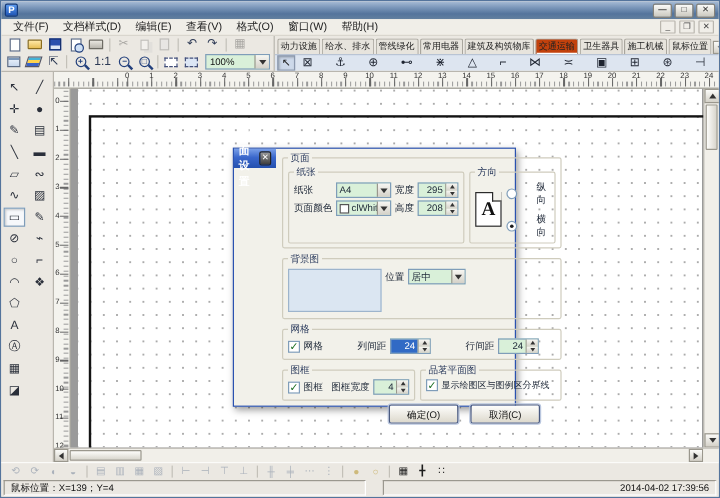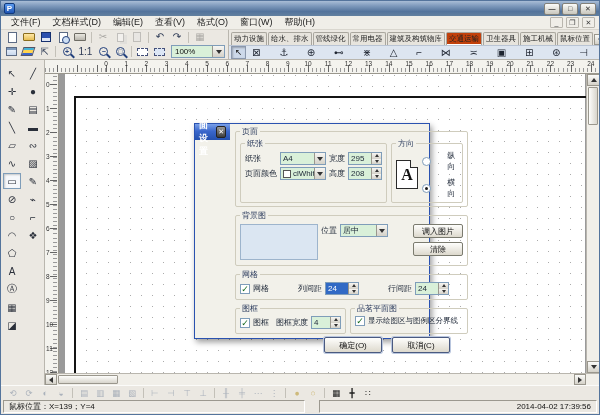--- a/index.html
+++ b/index.html
@@ -103,21 +103,21 @@
 .dbody{flex:1;padding:2px 5px 3px;font-size:8px;color:#1c2636;}
 fieldset{border:1px solid #cfccbd;border-radius:2px;padding:1px 4px 3px;margin-bottom:3px;}
 legend{font-size:8px;padding:0 2px;color:#2a3a5c;}
 .row{display:flex;align-items:center;gap:3px;margin:2px 0;}
 .lbl{white-space:nowrap;}
 .combo{height:13px;display:flex;align-items:center;border:1px solid #7f9db9;background:#d9f0d9;min-width:0;}
 .cval{flex:1;padding-left:2px;font-size:8px;white-space:nowrap;overflow:hidden;}
 .carrow{width:11px;height:11px;flex:0 0 11px;background:linear-gradient(#f7f6f2,#d4d1c8);border-left:1px solid #9a978d;display:flex;align-items:center;justify-content:center;}
 .swatch{width:8px;height:8px;border:1px solid #555;margin-left:2px;flex:0 0 8px;background:#fff;}
 .spin{height:13px;display:flex;border:1px solid #7f9db9;background:#d9f0d9;}
-.sval{flex:1;padding:1px 2px 0;font-size:8px;}
+.sval{flex:1;padding:1px 2px 0;font-size:8px;text-align:right;}
 .sval.selval{background:#316ac5;color:#fff;}
 .sbtns{width:10px;flex:0 0 10px;display:flex;flex-direction:column;border-left:1px solid #9a978d;}
 .sbtns div{flex:1;background:linear-gradient(#f7f6f2,#d4d1c8);display:flex;align-items:center;justify-content:center;}
 .sbtns .tri-u{border-bottom-width:3px;border-left-width:2.5px;border-right-width:2.5px;}
 .sbtns .tri-d{border-top-width:3px;border-left-width:2.5px;border-right-width:2.5px;}
 .chk{width:10px;height:10px;flex:0 0 10px;background:#fff;border:1px solid #7f9db9;font-size:9px;line-height:9px;text-align:center;color:#14691b;font-weight:bold;}
 .radio{width:9px;height:9px;flex:0 0 9px;border-radius:50%;border:1px solid #7f9db9;background:#fff;position:relative;}
 .radio.sel::after{content:"";position:absolute;left:2px;top:2px;width:3px;height:3px;border-radius:50%;background:#1c1c1c;}
 .orient{width:25px;height:29px;border:1px solid #2a2a2a;background:#fff;display:flex;align-items:center;justify-content:center;font:bold 16px "Liberation Serif",serif;color:#111;position:relative;}
 .orient::after{content:"";position:absolute;right:-1px;top:-1px;width:7px;height:7px;background:#f2f1ea;border-left:1px solid #2a2a2a;border-bottom:1px solid #2a2a2a;}
@@ -516,24 +516,20 @@
             <span class="row" style="margin:0">
               <span class="lbl">位置</span>
               <span class="combo c50">
                 <span class="cval">居中</span>
                 <span class="carrow">
                     <span class="tri-d"></span>
                   </span>
               </span>
             </span>
           </span>
-          <span class="btncol">
-            <span class="btn sm">调入图片</span>
-            <span class="btn sm" style="justify-content:center">清除</span>
-          </span>
         </div>
       </fieldset>
 
       <fieldset>
         <legend>网格</legend>
         <div class="row" style="margin:1px 0">
           <span class="chk">✓</span>
           <span class="lbl">网格</span>
           <span class="lbl ml30">列间距</span>
           <span class="spin s34">

